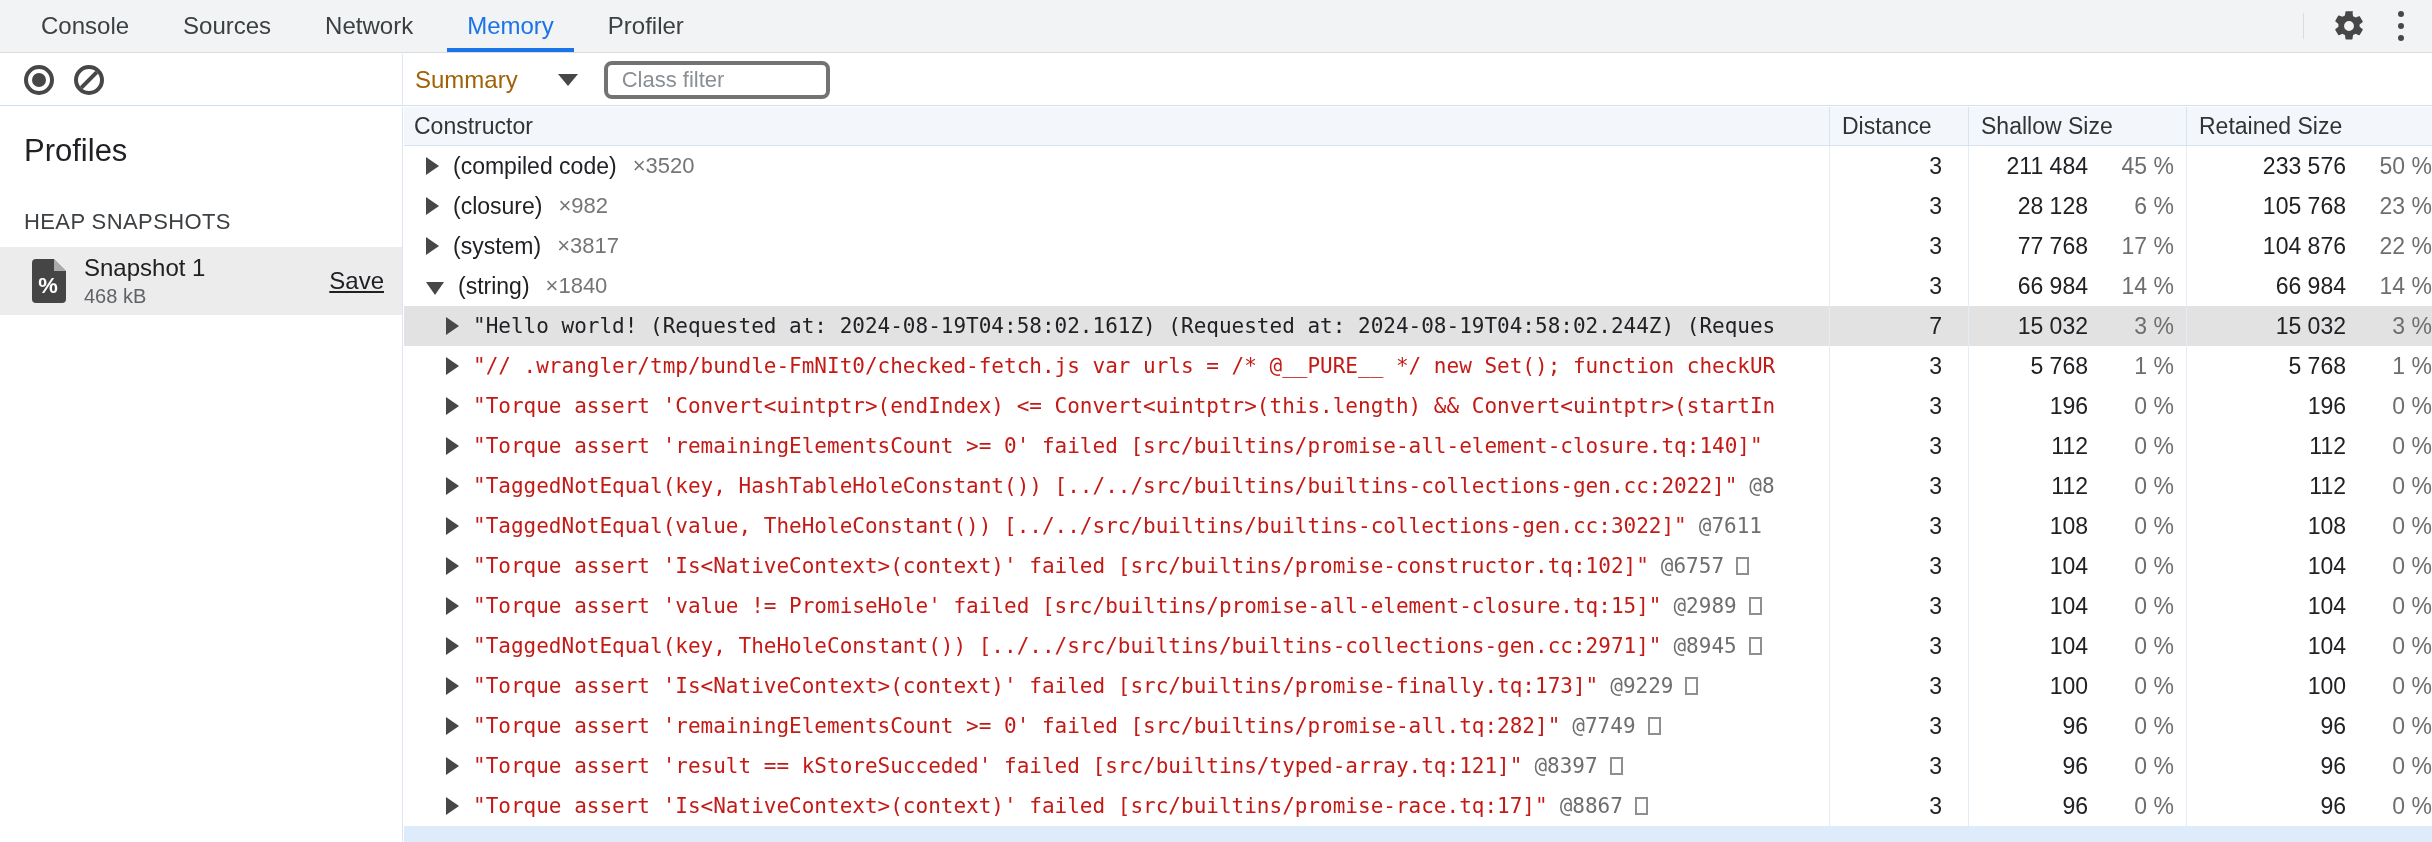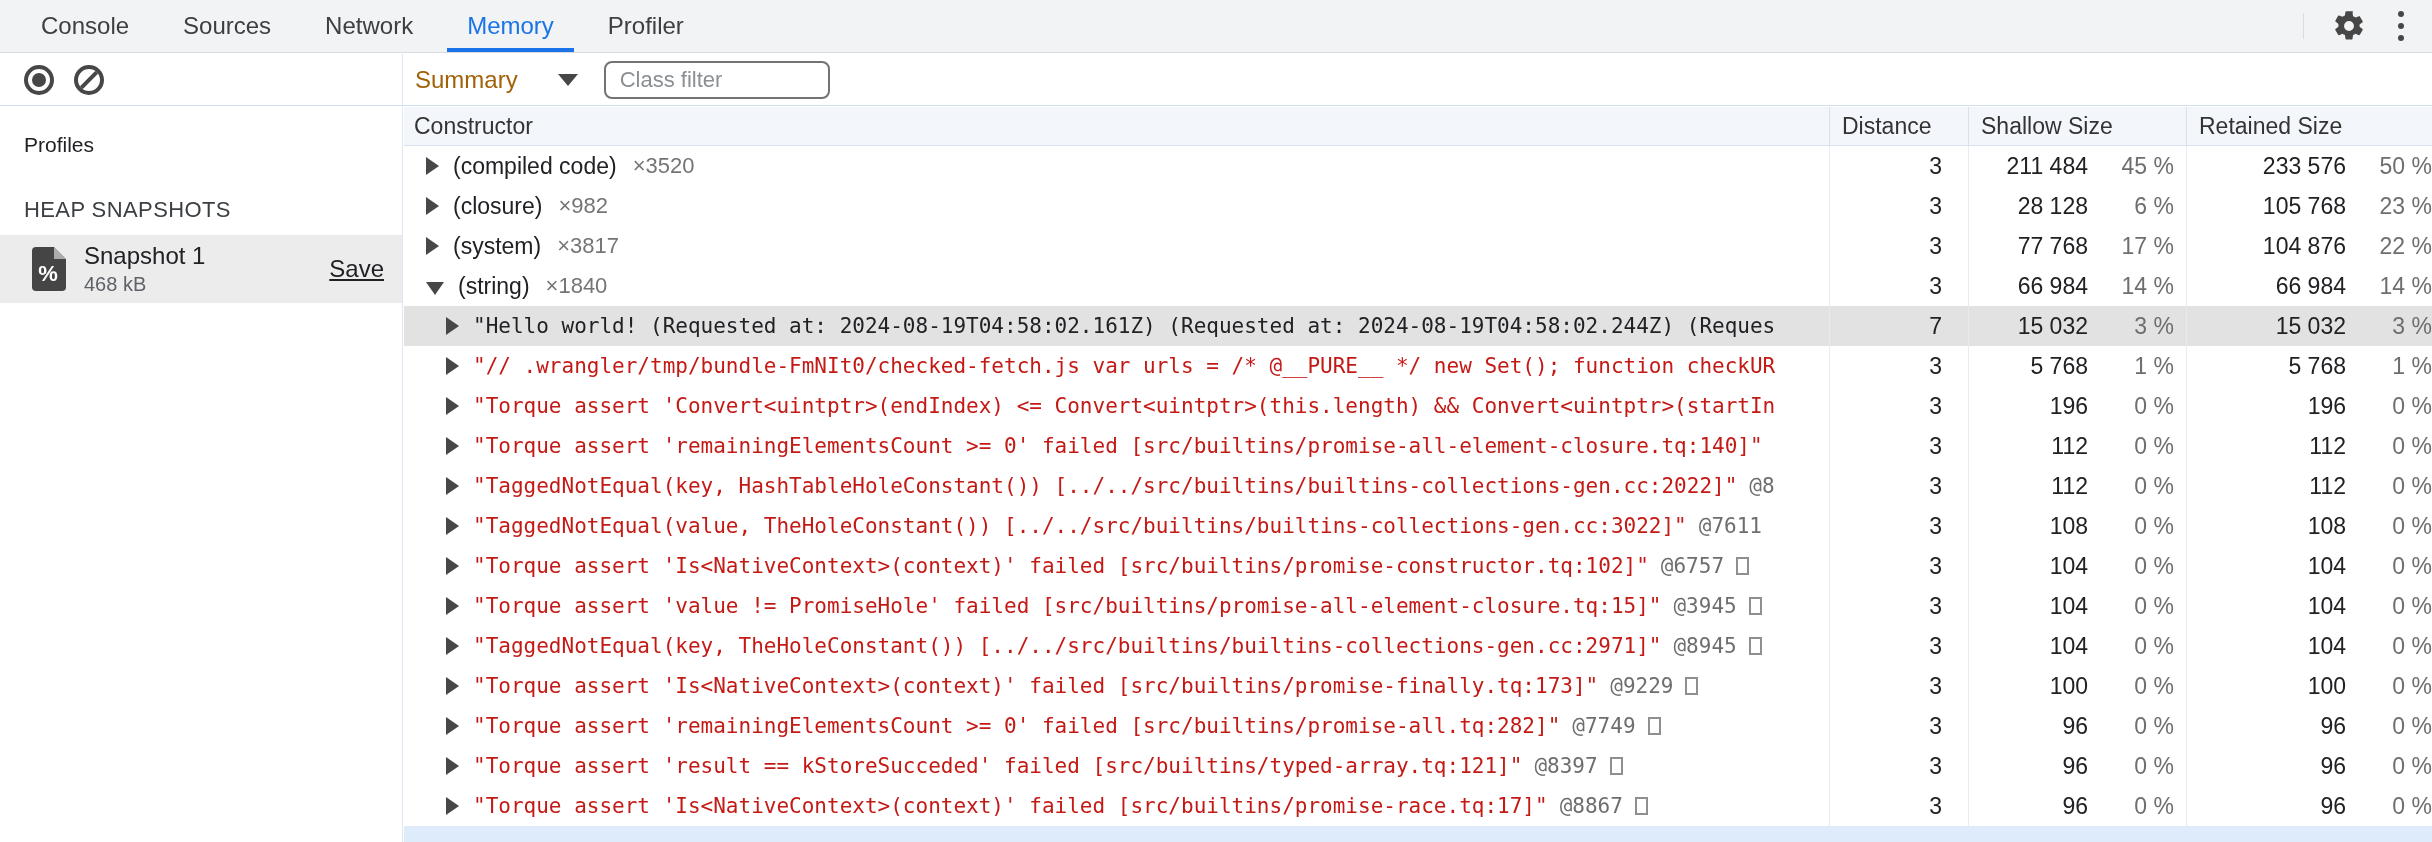--- a/index.html
+++ b/index.html
@@ -34,30 +34,30 @@
   .icon-clear { width:30px; height:30px; border-radius:50%;
                 border:4px solid #474747; position:relative; overflow:hidden; }
   .icon-clear::after { content:""; position:absolute; left:50%; top:-5px; bottom:-5px;
                        width:4px; margin-left:-2px; background:#474747;
                        transform:rotate(45deg); }
   .toolbar-main { flex:1; display:flex; align-items:center; padding-left:12px; }
   .dd { display:flex; align-items:center; font-size:24px; color:#a16207; }
   .dd-arrow { width:0; height:0; border-left:10px solid transparent;
               border-right:10px solid transparent; border-top:12px solid #474747; }
   .dd-summary .dd-arrow { margin-left:40px; }
-  .filter-input { margin-left:26px; width:226px; height:38px; border:2px solid #737373;
+  .filter-input { margin-left:26px; width:226px; height:38px; border:4px solid #737373;
                   border-radius:8px; font-size:22px; padding:0 14px; color:#202124;
                   font-family:"Liberation Sans",sans-serif; outline:none; }
   .filter-input::placeholder { color:#8a8f94; }
   .dd-objects { margin-left:26px; width:420px; justify-content:space-between; }
 
   
   .sidebar { position:absolute; top:107px; left:0; width:403px; bottom:0;
              background:#fff; border-right:1px solid #dde6f2; }
-  .sidebar-title { font-size:21px; color:#202124; margin:26px 0 0 24px; }
+  .sidebar-title { font-size:31px; color:#202124; margin:26px 0 0 24px; }
   .sidebar-section { font-size:22px; color:#3c4043; margin:40px 0 12px 24px;
                      letter-spacing:0.4px; }
   .snapshot-item { display:flex; align-items:center; height:68px; background:#ececec;
                    padding:0 18px 0 32px; }
   .doc-icon { flex:none; }
   .snap-text { margin-left:18px; flex:1; }
   .snap-name { font-size:24px; color:#202124; }
   .snap-size { font-size:20px; color:#5f6368; margin-top:3px; }
   .save-link { font-size:24px; color:#202124; text-decoration:underline; cursor:pointer; }
 
@@ -386,21 +386,21 @@
       <span class="num">104</span>
       <span class="pct">0 %</span>
     </div>
   </div>
 
   <div class="grid-row">
     <div class="cell cell-constructor child">
       <span class="twisty tw-right"></span>
       <span class="row-name mono red">"Torque assert 'value != PromiseHole' failed [src/builtins/promise-all-element-closure.tq:15]"</span>
 
-      <span class="row-suffix">@3945</span>
+      <span class="row-suffix">@2989</span>
       <span class="link-box"></span>
     </div>
     <div class="cell cell-distance">
       <span class="num">3</span>
     </div>
     <div class="cell cell-shallow">
       <span class="num">104</span>
       <span class="pct">0 %</span>
     </div>
     <div class="cell cell-retained">

